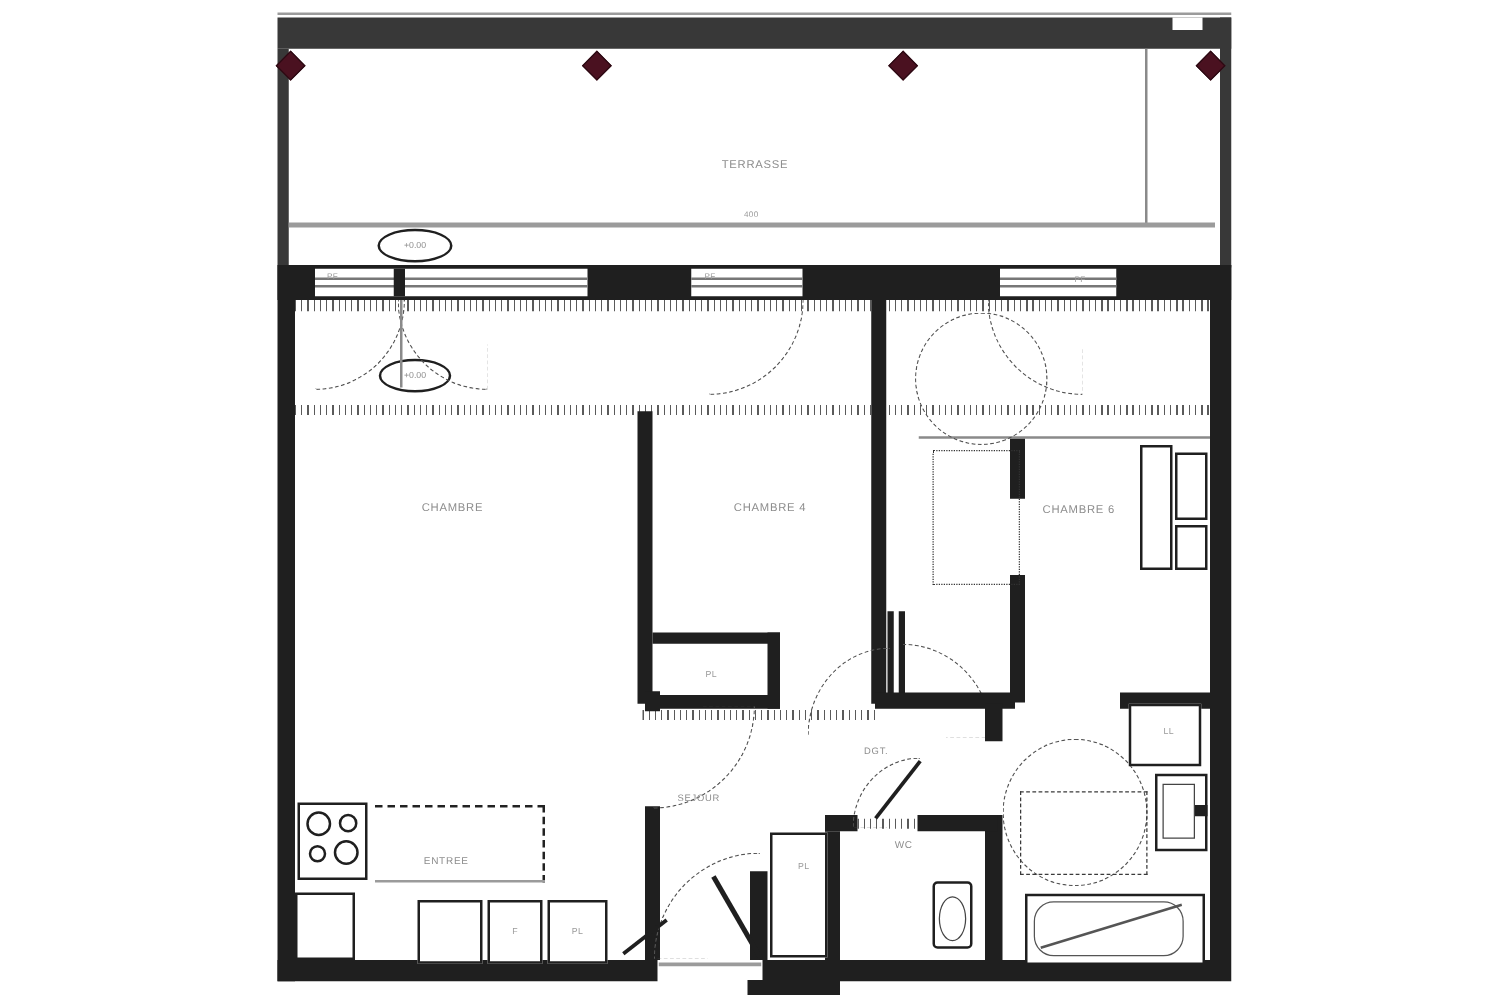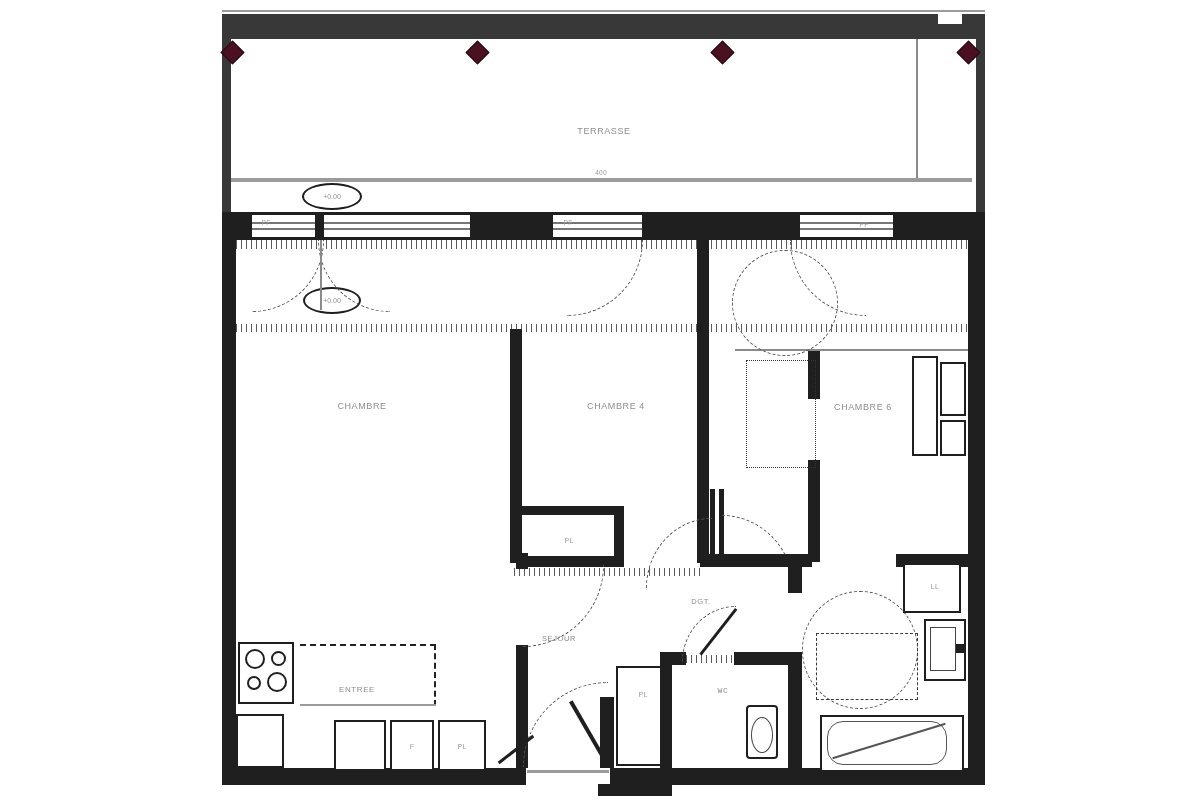--- a/index.html
+++ b/index.html
@@ -135,21 +135,21 @@
   <div class="abs" style="left:830px;top:740px;width:118px;height:2px;background:#555;transform:rotate(-17deg);"></div>
 
   <div class="wall" style="left:660px;top:652px;width:26px;height:13px;"></div>
   <div class="wall" style="left:734px;top:652px;width:64px;height:13px;"></div>
   <div class="hatch" style="left:686px;top:655px;width:48px;height:8px;"></div>
   <div class="wall" style="left:660px;top:665px;width:12px;height:103px;"></div>
   <div class="arc arc-tl" style="left:682px;top:606px;width:54px;height:56px;"></div>
   <div class="leaf" style="left:735px;top:608px;width:3px;height:58px;transform:rotate(38deg);transform-origin:top left;"></div>
   <div class="box-thin" style="left:746px;top:705px;width:32px;height:54px;border-width:2px;border-color:#1f1f1f;border-radius:4px;"></div>
   <div class="box-thin" style="left:751px;top:717px;width:22px;height:36px;border-radius:50%;"></div>
-  <div class="lbl" style="left:723px;top:690px;font-size:8px;font-family:Liberation Mono, monospace;">WC</div>
+  <div class="lbl" style="left:723px;top:676px;font-size:8px;">WC</div>
 
   <div class="wall" style="left:516px;top:553px;width:12px;height:16px;"></div>
   <div class="wall" style="left:516px;top:645px;width:12px;height:123px;"></div>
   <div class="arc arc-br" style="left:522px;top:565px;width:82px;height:82px;"></div>
   <div class="wall" style="left:600px;top:697px;width:14px;height:71px;"></div>
   <div class="arc arc-tl" style="left:523px;top:682px;width:85px;height:85px;"></div>
   <div class="leaf" style="left:607px;top:692px;width:4px;height:76px;transform:rotate(-30deg);transform-origin:bottom left;"></div>
   <div class="box" style="left:616px;top:666px;width:46px;height:100px;"></div>
   <div class="lbl-sm" style="left:643px;top:694px;">PL</div>
 

